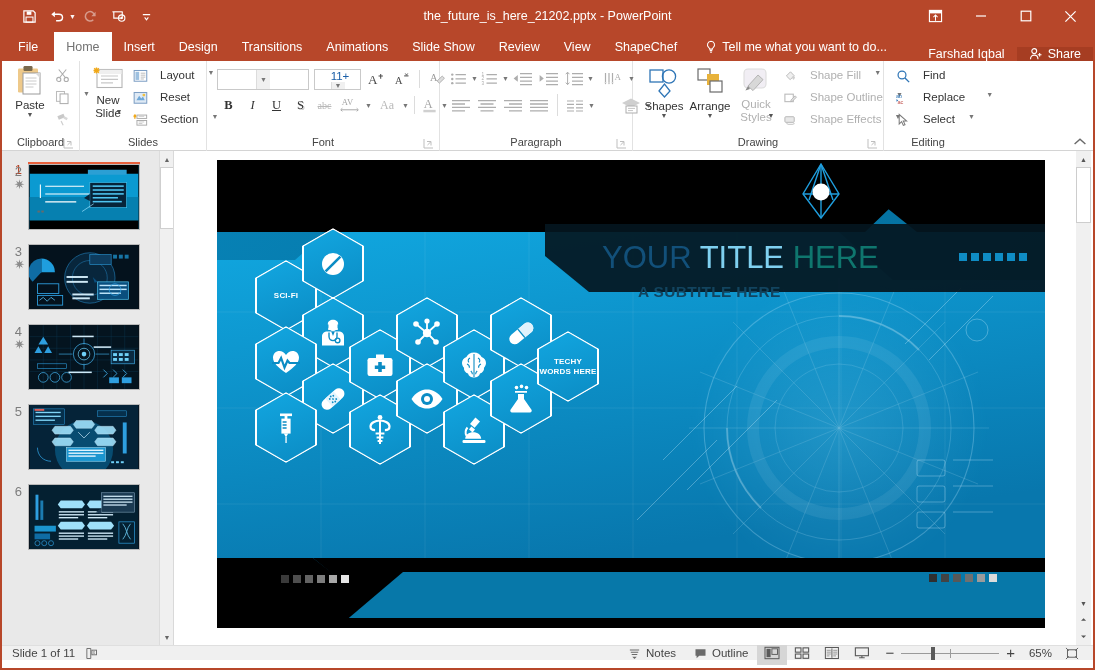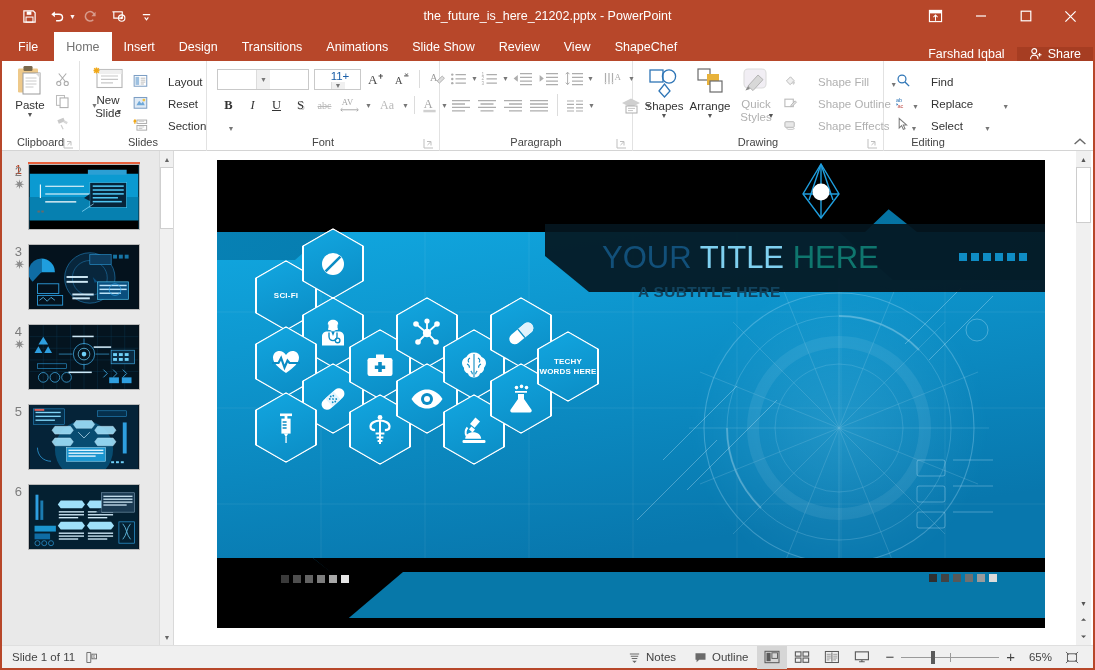--- a/index.html
+++ b/index.html
@@ -80,21 +80,21 @@
 
   .bigbtn {
     display: flex; flex-direction: column; align-items: center;
     justify-content: flex-start; padding: 2px 6px 0; min-width: 46px;
     font-size: 11.5px; color: #333; line-height: 13px;
   }
   .bigbtn .lbl { margin-top: 2px; text-align: center; }
   .cart { font-size: 7px; line-height: 6px; color:#555; }
   .smallcol { display: flex; flex-direction: column; gap: 1px; padding-top:1px;}
   .smallbtn {
-    display: flex; align-items: flex-end; gap: 20px; padding: 1px 5px 1px 2px;
+    display: flex; align-items: flex-start; gap: 12px; padding: 1px 5px 1px 2px;
     font-size: 11.5px; color: #333; height: 21px; white-space: nowrap;
   }
   .smallbtn.dim { color: #b0b0b0; }
   .ico { display:flex; align-items:center; justify-content:center; flex:none;}
 
   
   .fontrow1 { display: flex; align-items: center; gap: 3px; }
   .fontrow2 { display: flex; align-items: center; gap: 1px; margin-top: 4px; }
   .fontbox {
     height: 21px; border: 1px solid #c9c9c9; background: #fff; display:flex;
@@ -155,21 +155,21 @@
 
   
   .vscroll { position:absolute; right:2px; top:0; width:15px; height:494px; background:#f0f0f0;}
   .vs-btn { width:15px; height:16px; display:flex; align-items:center; justify-content:center;
             font-size:7px; color:#555; background:#f0f0f0;}
   .vs-thumb { position:absolute; top:16px; left:0; width:15px; height:56px; background:#fff;
               border:1px solid #cdcdcd;}
 
   
   .statusbar {
-    height: 23px; background: #f0f0f0; display: flex; align-items: center;
+    height: 15px; background: #f0f0f0; display: flex; align-items: center;
     font-size: 11.5px; color: #444; border-top: 1px solid #dfdfdf;
   }
   .sb-left { display: flex; align-items: center; gap: 10px; padding-left: 10px; }
   .sb-right { margin-left: auto; display: flex; align-items: center; height:23px;}
   .sb-item { display: flex; align-items: center; gap: 5px; padding: 0 9px; height:23px;}
   .viewbtn { width: 30px; height: 23px; display:flex; align-items:center; justify-content:center;}
   .viewbtn.active { background: #d6d6d6; }
   .zoomctl { display: flex; align-items: center; gap: 7px; padding: 0 8px; }
   .zsl { width: 98px; height: 23px; position: relative; }
   .zsl .track { position:absolute; top:11px; left:0; width:98px; height:1px; background:#9a9a9a;}
@@ -287,20 +287,29 @@
     <div class="tab file">File</div>
     <div class="tab active">Home</div>
     <div class="tab">Insert</div>
     <div class="tab">Design</div>
     <div class="tab">Transitions</div>
     <div class="tab">Animations</div>
     <div class="tab">Slide Show</div>
     <div class="tab">Review</div>
     <div class="tab">View</div>
     <div class="tab">ShapeChef</div>
+    <div class="tellme">
+      <span class="ico">
+        <svg width="12" height="14" viewBox="0 0 12 14">
+            <path d="M6 1.2a3.6 3.6 0 0 0-2.2 6.4c.5.4.8 1 .8 1.5h2.8c0-.5.3-1.1.8-1.5A3.6 3.6 0 0 0 6 1.2z" fill="none" stroke="#fff" stroke-width="1.05"></path>
+            <path d="M4.7 10.6h2.6M5.1 12.2h1.8" stroke="#fff" stroke-width="1.05"></path>
+          </svg>
+      </span>
+      <span>Tell me what you want to do...</span>
+    </div>
     <div class="tabs-right">
       <div class="acct">Farshad Iqbal</div>
       <div class="sharebtn">
         <span class="ico">
           <svg width="14" height="14" viewBox="0 0 15 15">
               <circle cx="5.6" cy="4.4" r="2.6" fill="none" stroke="#fff" stroke-width="1.2"></circle>
               <path d="M1.6 13c0-2.6 1.8-4.3 4-4.3s4 1.7 4 4.3" fill="none" stroke="#fff" stroke-width="1.2"></path>
               <path d="M11.4 6.3v4M9.4 8.3h4" stroke="#fff" stroke-width="1.2"></path>
             </svg>
         </span>

